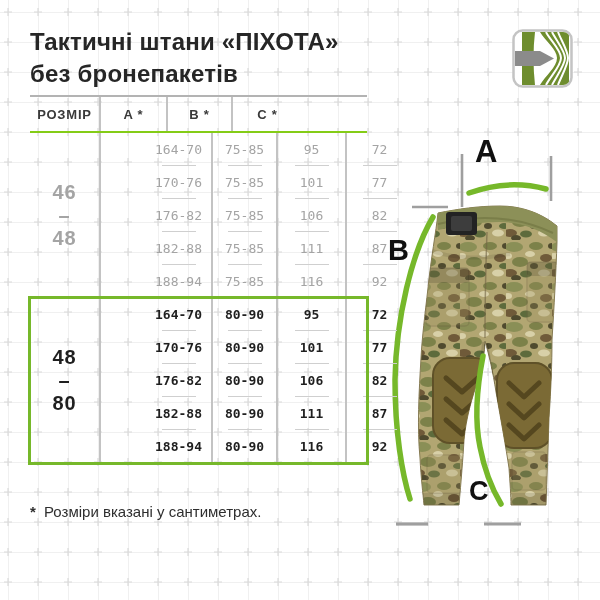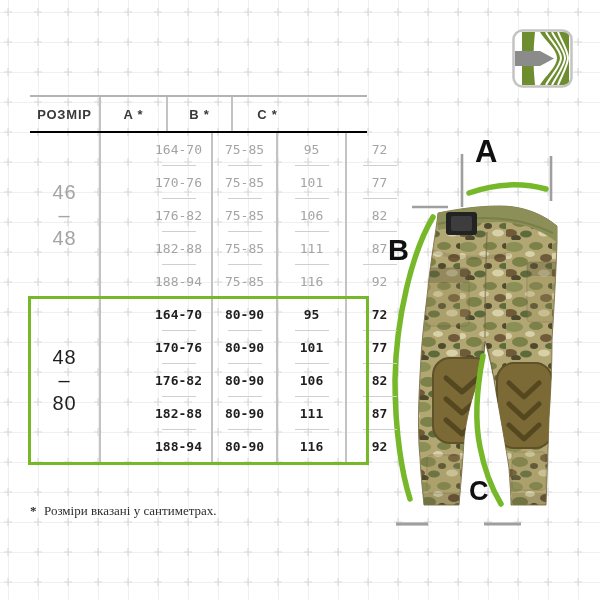--- a/index.html
+++ b/index.html
@@ -11,45 +11,45 @@
   
   .title { position:absolute; left:30px; top:26px; z-index:2;
            font-size:24px; line-height:1.32; font-weight:bold;
            color:#262626; letter-spacing:.2px; }
   .logo { position:absolute; left:512px; top:29px; width:61px; height:59px; z-index:2; }
 
   
   .size-table { position:absolute; left:30px; top:95px; width:337px; z-index:2; }
   .thead { display:grid; grid-template-columns:71px 67px 65px 69px 65px;
            height:38px; align-items:center;
-           border-top:2px solid #b3b3b3; border-bottom:2px solid #000000; }
+           border-top:2px solid #b3b3b3; border-bottom:2px solid #84cc16; }
   .thead .hcell { text-align:center; font-size:13px; font-weight:bold; color:#3a3a3a;
                   letter-spacing:.8px; border-right:2px solid #c3c3c3; height:100%;
                   display:flex; align-items:center; justify-content:center; }
   .thead .hcell:last-child { border-right:none; }
   .tgroup { position:relative; display:grid; grid-template-columns:71px 266px; }
   .size-cell { border-right:2px solid #c3c3c3; display:flex; flex-direction:column;
-               align-items:center; justify-content:center; font-weight:normal;
+               align-items:center; justify-content:center; font-weight:bold;
                font-size:20px; letter-spacing:1px; line-height:1.15; }
   .rows { display:flex; flex-direction:column;margin-left:45px; }
   .trow { display:grid; grid-template-columns:67px 65px 69px 65px; height:33px; }
   .trow .cell { position:relative; display:flex; align-items:center; justify-content:center;
                 font-family:"DejaVu Sans Mono","Liberation Mono",monospace; font-size:13px;
                 border-right:2px solid #c3c3c3; }
   .trow .cell:last-child { border-right:none;text-align:center; }
   .trow:not(:last-child) .cell::after { content:""; position:absolute; bottom:0; left:50%;
                 transform:translateX(-50%); width:34px; height:1px; background:#cfcfcf; }
   .g-muted .cell, .g-muted .size-cell { color:#a4a4a4; }
   .g-strong .cell { color:#1f1f1f; font-weight:bold; }
   .g-strong .size-cell { color:#1f1f1f; }
   .g-strong::after { content:""; position:absolute; inset:-2px;
                 border:3px solid #76b82a; pointer-events:none; }
 
   
-  .footnotes { position:absolute; left:30px; top:501px; z-index:2; font-size:13px; line-height:1.5;font-family:Liberation Serif, serif; }
+  .footnotes { position:absolute; left:30px; top:501px; z-index:2; font-size:15px; line-height:1.5; }
   .fn1 { color:#2e2e2e; }
   .fn1 .marker { display:inline-block; width:14px; font-weight:bold; }
   .fn2 { color:#b5b5b5; padding-left:14px; }
 
   
   .diagram-svg { position:absolute; left:378px; top:140px; width:222px; height:400px; z-index:1; }
   .m-label { position:absolute; z-index:3; font-weight:800; color:#101010; }
   .m-label.a { left:475px; top:134px; font-size:31px; }
   .m-label.b { left:388px; top:234px; font-size:29px; }
   .m-label.c { left:469px; top:476px; font-size:27px; }
@@ -64,21 +64,22 @@
       <pattern id="grid" width="30" height="30" patternUnits="userSpaceOnUse" x="8" y="12">
         <path d="M0 .5H30M.5 0V30" stroke="#f0f0f0" stroke-width="1" fill="none"></path>
         <path d="M0 -4V4M-4 0H4 M30 -4V4M26 0H34 M0 26V34M-4 30H4 M30 26V34M26 30H34" stroke="#dadada" stroke-width="1.2" fill="none"></path>
       </pattern>
     </defs>
     <rect width="600" height="600" fill="#ffffff"></rect>
     <rect width="600" height="600" fill="url(#grid)"></rect>
   </svg>
 
   <h1 class="title">
-    <br>
+    <span>Тактичні штани «ПІХОТА»</span><br>
+    <span>без бронепакетів</span>
   </h1>
 
   <div class="logo">
     <svg width="61" height="59" viewBox="0 0 61 59">
       <defs>
           <clipPath id="logoClip">
             <rect x="3" y="3" width="55" height="53" rx="7"></rect>
           </clipPath>
         </defs>
       <rect x="1.5" y="1.5" width="58" height="56" rx="9" fill="#ffffff" stroke="#c4c4c4" stroke-width="2.5"></rect>

